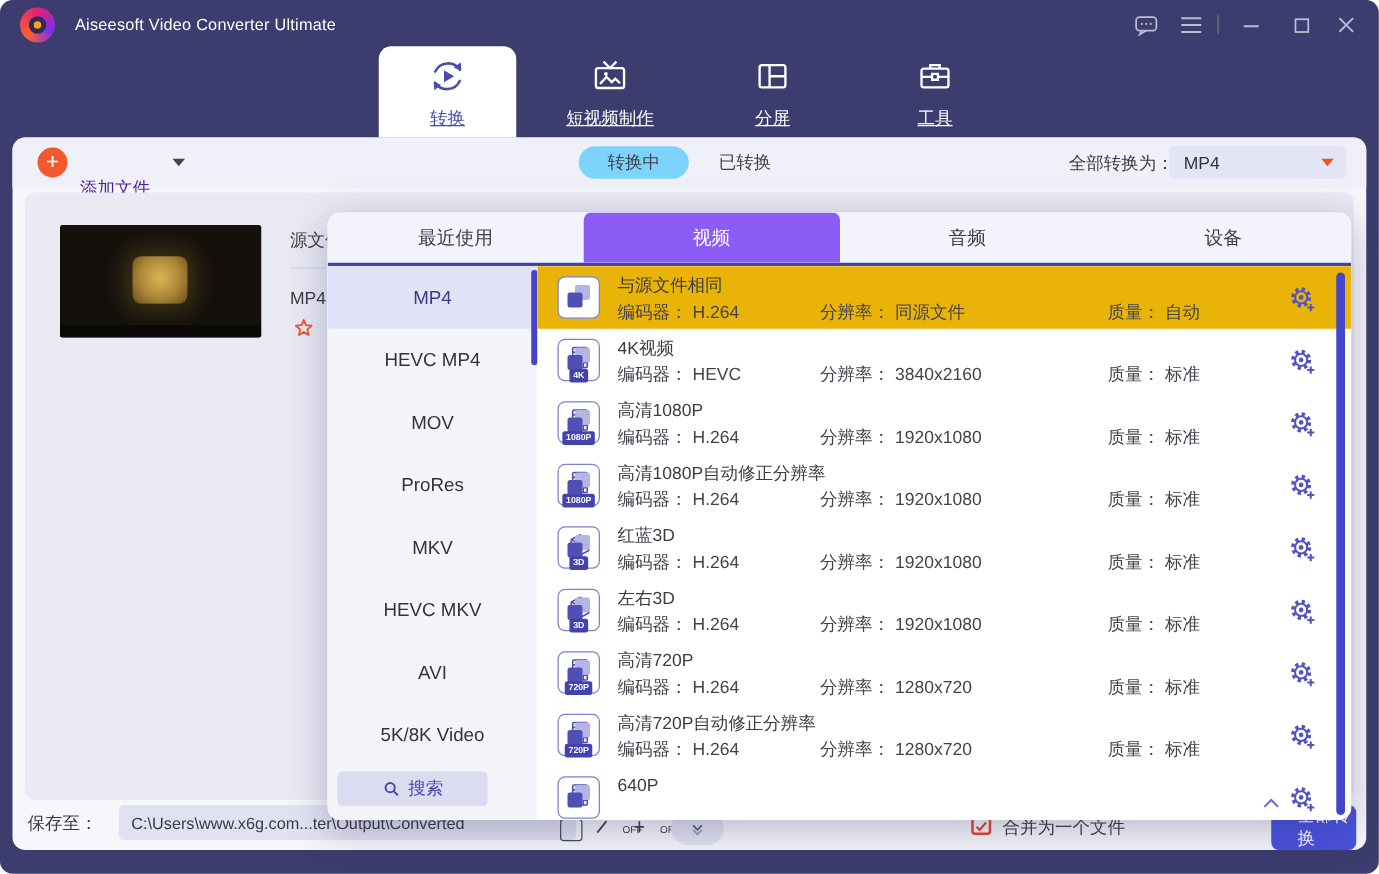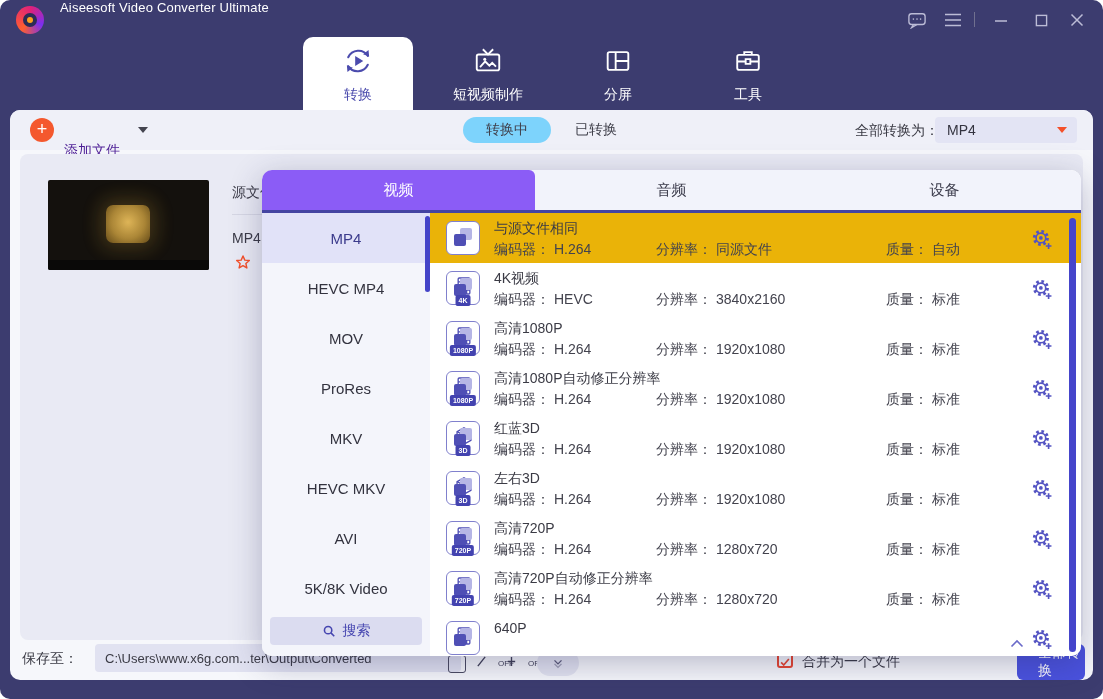--- a/index.html
+++ b/index.html
@@ -5,32 +5,32 @@
   *{margin:0;padding:0;box-sizing:border-box;}
   html,body{width:1103px;height:699px;background:#fff;font-family:"Liberation Sans","DejaVu Sans",sans-serif;overflow:hidden;}
   .app{position:absolute;left:0;top:0;width:1103px;height:699px;background:#3c3c6f;border-radius:10px;overflow:hidden;}
 
   
   .titlebar{position:absolute;left:0;top:0;width:100%;height:40px;}
   .logo{position:absolute;left:16px;top:6px;width:28px;height:28px;border-radius:50%;
         background:conic-gradient(from 220deg,#ff5f2e,#e0217a 40%,#7a2ff0 70%,#ff5f2e);}
   .logo:before{content:"";position:absolute;left:7px;top:7px;width:14px;height:14px;border-radius:50%;background:#2c2c55;}
   .logo:after{content:"";position:absolute;left:11px;top:11px;width:6px;height:6px;border-radius:50%;background:#ffa21e;}
-  .win-title{position:absolute;left:60px;top:0;font-size:13px;color:#fff;letter-spacing:.2px;}
+  .win-title{position:absolute;left:60px;top:12px;font-size:13px;color:#fff;letter-spacing:.2px;}
   .winctl{position:absolute;top:9px;width:22px;height:22px;color:#bcbcd6;display:flex;align-items:center;justify-content:center;cursor:default;}
   .winctl svg{display:block;}
   .ctl-feedback{left:906px;} .ctl-menu{left:942px;}
   .ctl-sep{left:974px;top:12px;width:1px;height:15px;background:#70708f;position:absolute;}
   .ctl-min{left:990px;} .ctl-max{left:1030px;} .ctl-close{left:1066px;}
 
   
   .nav{position:absolute;left:293px;top:37px;height:73px;display:flex;}
   .nav-tab{width:130px;height:73px;display:flex;flex-direction:column;align-items:center;justify-content:center;color:#fff;cursor:pointer;}
   .nav-tab .ico{height:34px;display:flex;align-items:center;justify-content:center;color:#fff;}
-  .nav-tab .lbl{font-size:14px;margin-top:8px;color:#fff;}
+  .nav-tab .lbl{font-size:14px;margin-top:8px;color:#fff;text-decoration:underline;}
   .nav-tab.active{width:110px;margin:0 10px;background:#fff;border-radius:10px 10px 0 0;}
   .nav-tab.active .ico,.nav-tab.active .lbl{color:#4b4bad;}
 
   
   .content{position:absolute;left:10px;top:110px;width:1083px;height:570px;background:#f6f7fb;border-radius:10px;z-index:1;}
   .toolbar{position:absolute;left:0;top:0;width:100%;height:40px;background:#eff0f8;border-radius:10px 10px 0 0;}
   .add-btn{position:absolute;left:20px;top:8px;width:24px;height:24px;border-radius:50%;background:#f4582e;color:#fff;
            font-size:18px;line-height:22px;text-align:center;cursor:pointer;}
   .add-label{position:absolute;left:54px;top:12px;font-size:14px;color:#4c1d95;margin-top:20px;}
   .add-caret{position:absolute;left:128px;top:17px;width:0;height:0;border-left:5px solid transparent;border-right:5px solid transparent;border-top:6px solid #44444f;}
@@ -71,21 +71,21 @@
   
   .popup{position:absolute;left:262px;top:170px;width:819px;height:486px;background:#fff;border-radius:10px;
         box-shadow:0 8px 32px rgba(40,40,90,.30);z-index:10;overflow:hidden;}
   .popup-tabs{position:absolute;left:0;top:0;width:100%;height:43px;background:#f2f3fb;border-bottom:3px solid #4444a2;
         border-radius:10px 10px 0 0;display:flex;}
   .ptab{flex:1;display:flex;align-items:center;justify-content:center;font-size:15px;color:#3c3c4c;cursor:pointer;}
   .ptab.active{background:#8b5cf6;color:#fff;border-radius:6px 6px 0 0;}
   .sidebar{position:absolute;left:0;top:43px;width:168px;height:443px;background:#f4f5fb;}
   .sb-item{height:50px;display:flex;align-items:center;justify-content:center;font-size:15px;color:#33333f;cursor:pointer;}
   .sb-item.sel{background:#e1e2f8;color:#3b3b8c;}
-  .sb-search{position:absolute;left:8px;top:404px;width:152px;height:28px;border-radius:4px;background:#dbdcf0;
+  .sb-search{position:absolute;left:8px;top:404px;width:120px;height:28px;border-radius:4px;background:#dbdcf0;
         display:flex;align-items:center;justify-content:center;gap:7px;color:#4646b0;font-size:14px;cursor:pointer;}
   .sb-scroll{position:absolute;left:163px;top:3px;width:5px;height:76px;background:#4444c8;border-radius:3px;}
 
   .list{position:absolute;left:168px;top:43px;width:651px;height:443px;background:#fff;}
   .row{position:relative;height:50px;cursor:pointer;}
   .row.sel{background:#eab308;}
   .row-icon{position:absolute;left:16px;top:8px;width:34px;height:34px;border:1.5px solid #8080cd;border-radius:6px;background:#fff;color:#4e4eb5;}
   .row-icon svg{display:none;position:absolute;left:6px;top:3px;}
   .row-icon.film svg.i-film{display:block;} .row-icon.cube svg.i-cube{display:block;} .row-icon.copy .i-copy{display:block;}
   .i-copy{position:absolute;left:0;top:0;width:34px;height:34px;}
@@ -252,20 +252,21 @@
       <svg width="12" height="12" viewBox="0 0 14 14" fill="none" stroke="currentColor" stroke-width="2">
           <path d="M2.5 7.5l3 3 6-7"></path>
         </svg>
     </div>
     <div class="merge-label">合并为一个文件</div>
     <div class="convert-btn">全部转换</div>
   </div>
 
   <div class="popup">
     <div class="popup-tabs">
+      <div class="ptab">最近使用</div>
       <div class="ptab active">视频</div>
       <div class="ptab">音频</div>
       <div class="ptab">设备</div>
     </div>
 
     <div class="sidebar">
       <div id="sb-items">
           <div class="sb-item sel">
             <span>MP4</span>
           </div>

